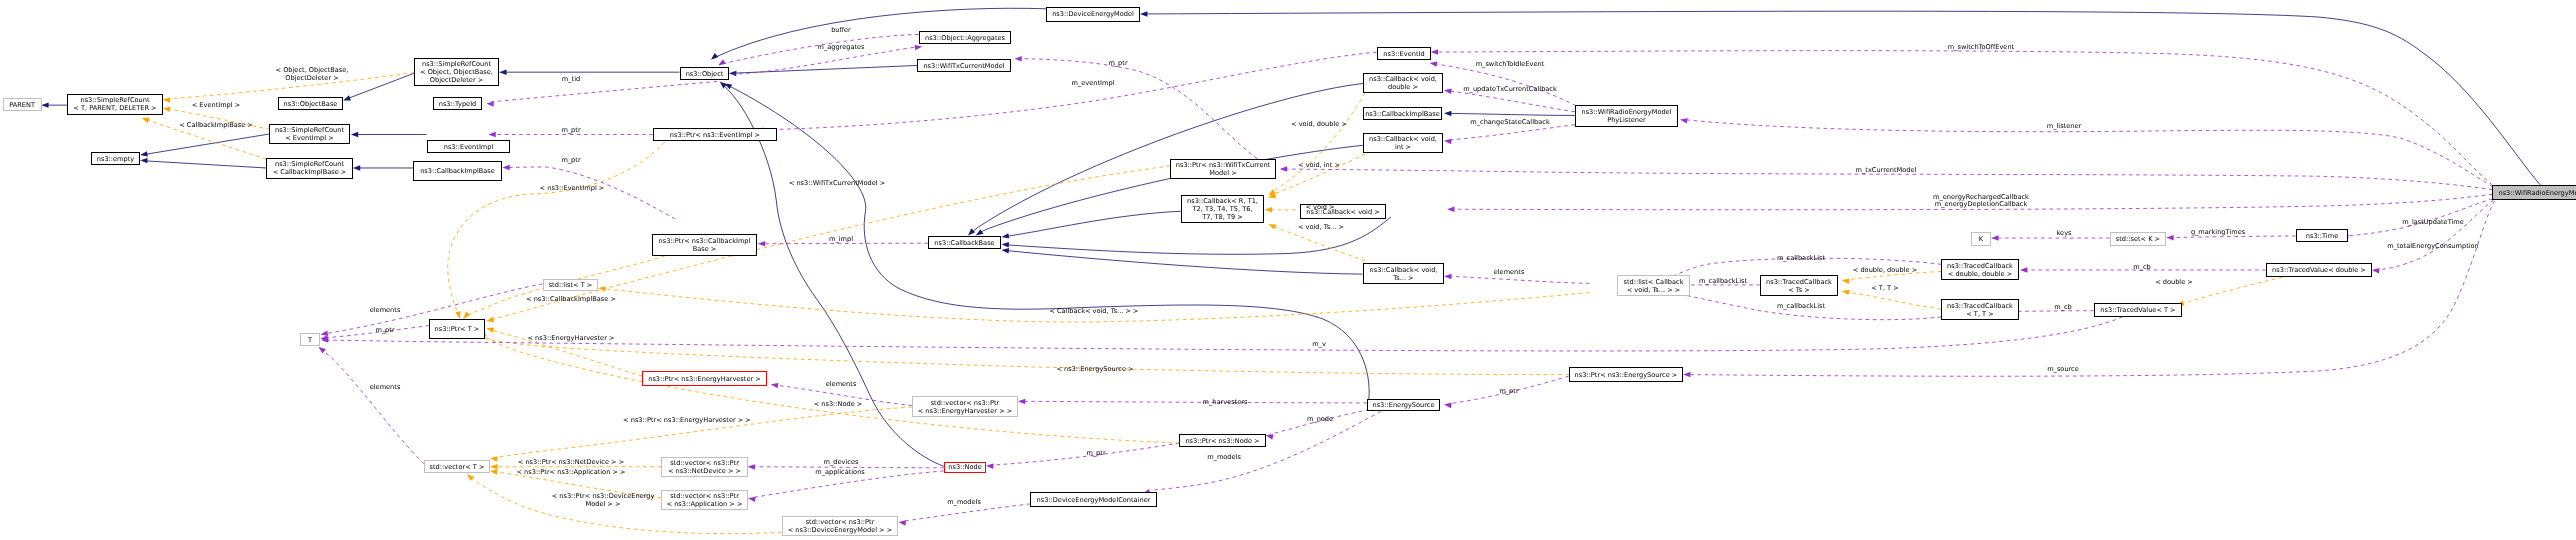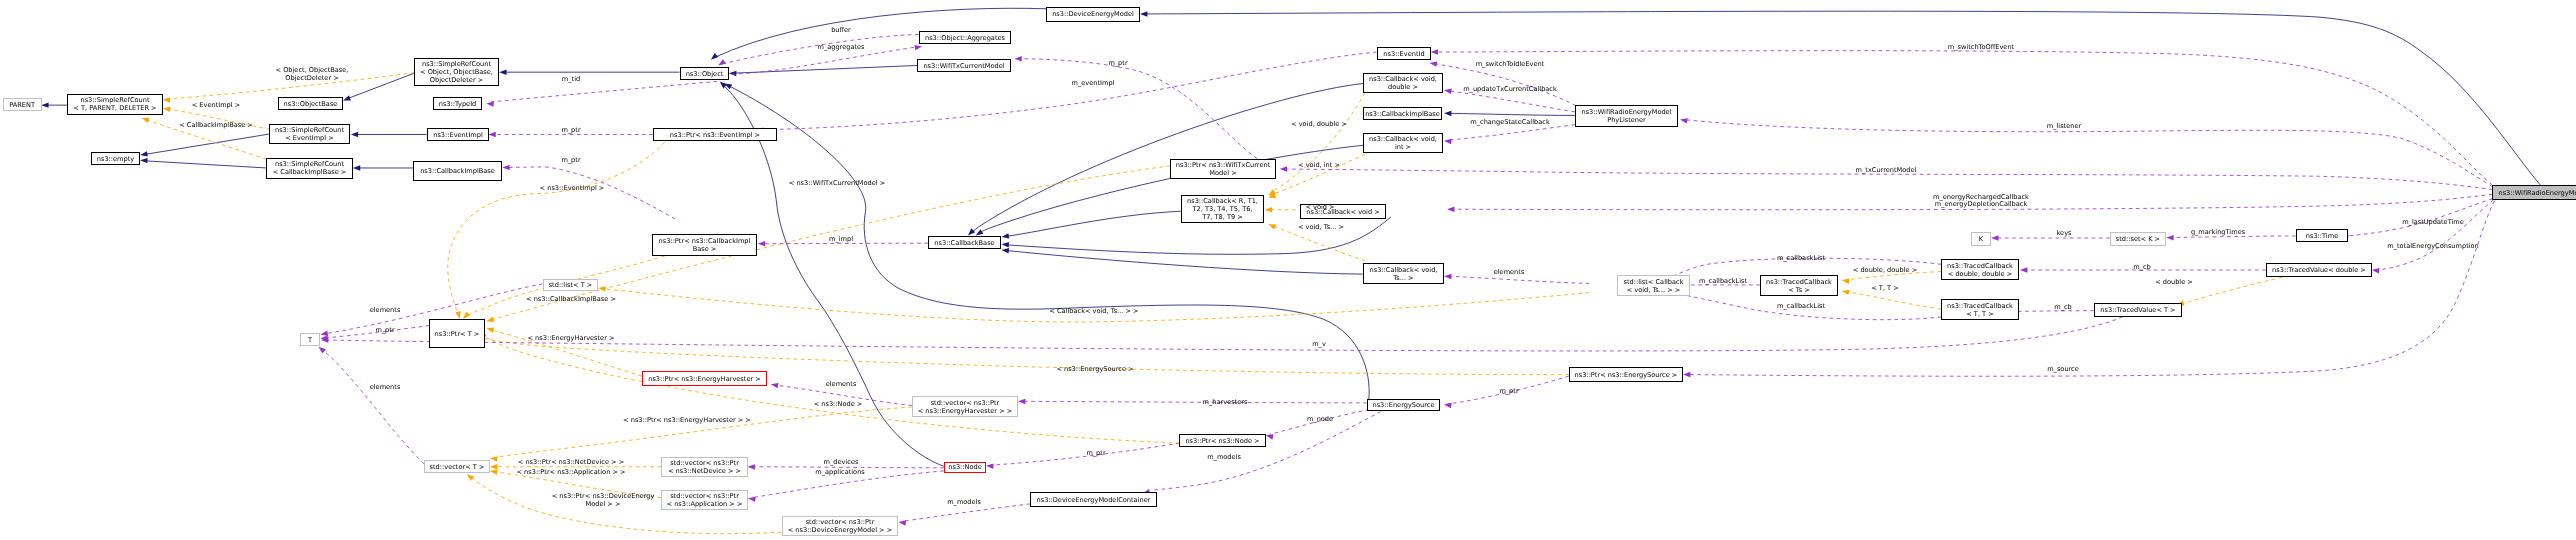--- a/index.html
+++ b/index.html
@@ -196,21 +196,21 @@
       </div>
       <div class="node" style="left: 278px; top: 97px; width: 65px; height: 13px;">
         <span>ns3::ObjectBase</span>
       </div>
       <div class="node" style="left: 414px; top: 58px; width: 85px; height: 28px;">
         <span>ns3::SimpleRefCount<br>&lt; Object, ObjectBase,<br>ObjectDeleter &gt;</span>
       </div>
       <div class="node" style="left: 433px; top: 97px; width: 49px; height: 13.4px;">
         <span>ns3::TypeId</span>
       </div>
-      <div class="node" style="left: 427px; top: 128px; width: 62px; height: 13px;">
+      <div class="node" style="left: 427px; top: 140px; width: 83px; height: 13px;">
         <span>ns3::EventImpl</span>
       </div>
       <div class="node" style="left: 413px; top: 161px; width: 89px; height: 20px;">
         <span>ns3::CallbackImplBase</span>
       </div>
       <div class="node" style="left: 680px; top: 67px; width: 49px; height: 13.4px;">
         <span>ns3::Object</span>
       </div>
       <div class="node" style="left: 919px; top: 31px; width: 92px; height: 13px;">
         <span>ns3::Object::Aggregates</span>
@@ -220,21 +220,21 @@
       </div>
       <div class="node" style="left: 653px; top: 128px; width: 124px; height: 13.4px;">
         <span>ns3::Ptr&lt; ns3::EventImpl &gt;</span>
       </div>
       <div class="node" style="left: 652px; top: 234px; width: 105px; height: 22px;">
         <span>ns3::Ptr&lt; ns3::CallbackImpl<br>Base &gt;</span>
       </div>
       <div class="node light" style="left: 543px; top: 279px; width: 55px; height: 12px;">
         <span>std::list&lt; T &gt;</span>
       </div>
-      <div class="node" style="left: 429px; top: 319px; width: 56px; height: 29px;">
+      <div class="node" style="left: 429px; top: 319px; width: 56px; height: 20px;">
         <span>ns3::Ptr&lt; T &gt;</span>
       </div>
       <div class="node light" style="left: 300px; top: 333px; width: 20px; height: 13.4px;">
         <span>T</span>
       </div>
       <div class="node light" style="left: 424px; top: 460px; width: 66px; height: 13.4px;">
         <span>std::vector&lt; T &gt;</span>
       </div>
       <div class="node" style="left: 1046px; top: 6.7px; width: 94px; height: 15px;">
         <span>ns3::DeviceEnergyModel</span>

